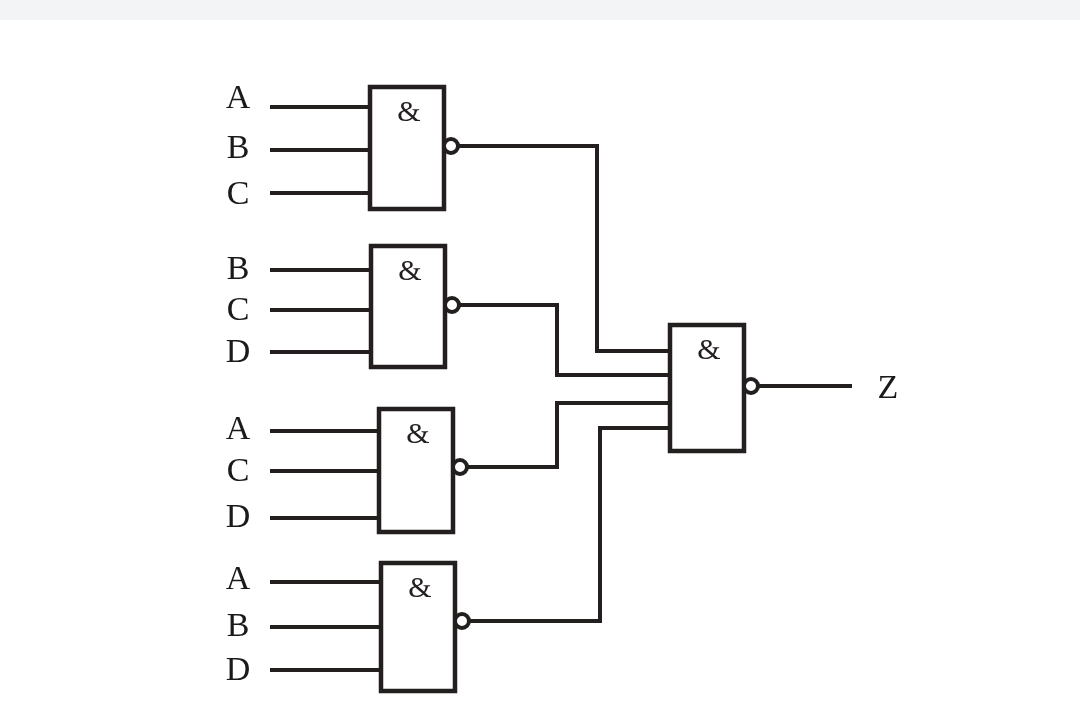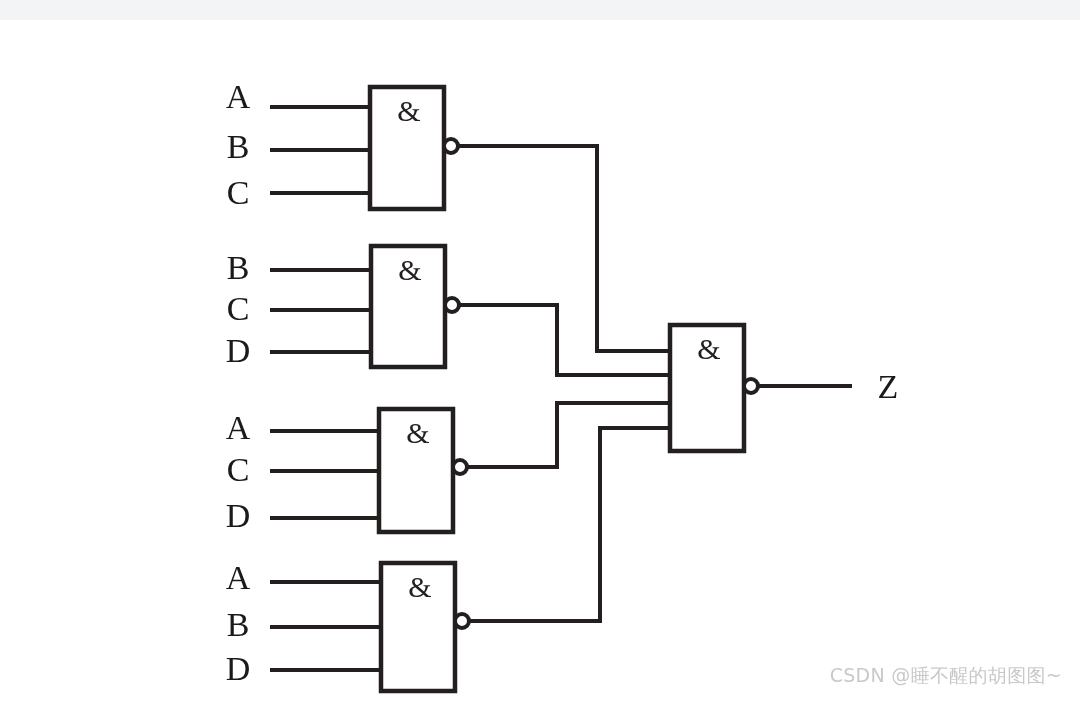--- a/index.html
+++ b/index.html
@@ -128,15 +128,14 @@
         <text x="238" y="431" class="port-label">A</text>
         <text x="238" y="473" class="port-label">C</text>
         <text x="238" y="519" class="port-label">D</text>
         <text x="238" y="581" class="port-label">A</text>
         <text x="238" y="628" class="port-label">B</text>
         <text x="238" y="672" class="port-label">D</text>
         <text x="888" y="390" class="port-label">Z</text>
       </g>
   </svg>
 
-  <div id="watermark">CSDN @睡不醒的胡图图~</div>
 
 </div>
 
 </body></html>

